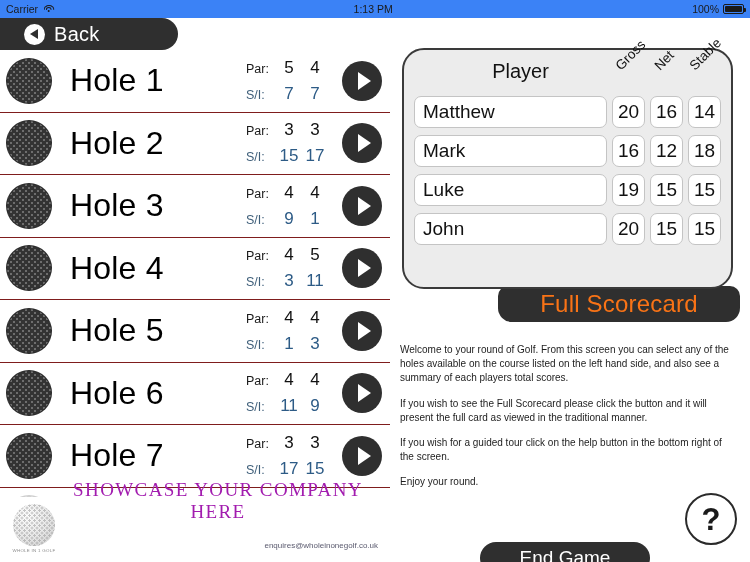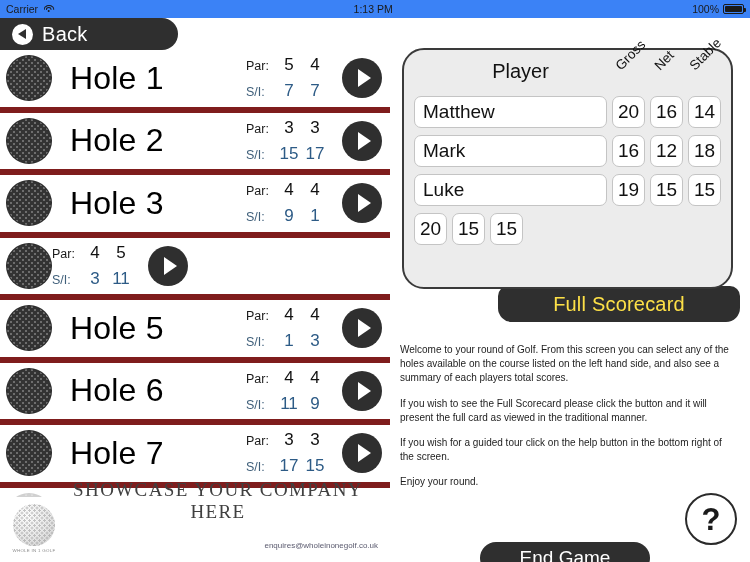--- a/index.html
+++ b/index.html
@@ -29,41 +29,41 @@
   .wifi-icon i:nth-child(3){ width:2.6px; height:2.6px; top:5.2px; background:#1a1a1a; border-radius:50%; border:none; }
   .batt{ width:21px; height:9.5px; border:1px solid #1a1a1a; border-radius:2px; position:relative; padding:1px; }
   .batt::after{ content:""; position:absolute; right:-3px; top:2.6px; width:2px; height:4px;
       background:#1a1a1a; border-radius:0 1px 1px 0; }
   .batt i{ display:block; height:100%; background:#1a1a1a; border-radius:1px; }
 
   
   .backbar{
     position:absolute; top:18px; left:0; width:178px; height:32px;
     background:#2f2f2f; border-radius:0 16px 16px 0;
-    display:flex; align-items:center; gap:9px; padding-left:12px; z-index:35;
+    display:flex; align-items:center; gap:9px; padding-left:24px; z-index:35;
   }
   .back-circle{
     width:21px; height:21px; border-radius:50%; background:#ffffff;
     display:flex; align-items:center; justify-content:center; flex:0 0 auto;
   }
   .back-circle::before{
     content:""; width:0; height:0;
     border-top:5.5px solid transparent; border-bottom:5.5px solid transparent;
     border-right:8px solid #2f2f2f; margin-right:1.5px;
   }
   .back-label{ color:#fff; font-size:20px; letter-spacing:.3px; }
 
   
   .holes{
     position:absolute; top:50px; left:0; width:390px; height:447px;
     background:#fff; overflow:hidden; z-index:10;
   }
   .hole-row{
     height:62.5px; display:flex; align-items:center;
-    border-bottom:6px solid #7f1d1d; padding:0 8px 0 6px; position:relative;
+    border-bottom:1px solid #7f1d1d; padding:0 8px 0 6px; position:relative;
   }
   .ball{
     width:46px; height:46px; border-radius:50%; flex:0 0 auto;
     background:
       radial-gradient(circle at 2px 2px, #6d6d6d 1.1px, transparent 1.2px) 0 0/6px 6px,
       radial-gradient(circle at 2px 2px, #6d6d6d 1.1px, transparent 1.2px) 3px 3px/6px 6px,
       #333333;
     box-shadow:inset 0 0 0 1px #2a2a2a;
   }
   .hole-name{
@@ -104,21 +104,21 @@
       radial-gradient(circle at 1.5px 1.5px, rgba(150,150,150,.55) 1px, transparent 1.1px) 2.5px 2.5px/5px 5px,
       radial-gradient(circle at 34% 28%, #ffffff 0%, #e9e9e9 55%, #c9c9c9 100%);
     margin:0 auto;
   }
   .ad-logo-text{
     font-size:4.4px; letter-spacing:.3px; color:#8a8a8a;
     text-align:center; margin-top:2px; font-family:"Liberation Sans", sans-serif;
   }
   .ad-text{ flex:1 1 auto; padding-right:12px; }
   .ad-head{
-    font-family:"Liberation Serif", serif; font-size:19px; color:#404040;
+    font-family:"Liberation Serif", serif; font-size:19px; color:#a21caf;
     letter-spacing:1.4px; text-align:center;
   }
   .ad-sub{ font-size:8px; color:#5a5a6e; text-align:right; margin-top:17px; line-height:1.45; }
 
   
   .scorepanel{
     position:absolute; left:402px; top:48px; width:331px; height:241px;
     background:#ececec; border:2.4px solid #3a3a3a; border-radius:22px; z-index:15;
   }
   .sp-header{ position:relative; height:46px; }
@@ -142,21 +142,21 @@
   .sp-cell{
     width:33px; height:32px; background:#fff; border:1px solid #c4c4c4;
     border-radius:7px; display:flex; align-items:center; justify-content:center;
     font-size:19px; color:#111; flex:0 0 auto;
   }
   .fullscore{
     position:absolute; left:498px; top:286px; width:242px; height:36px;
     background:#2f2f2f; border-radius:10px 10px 14px 14px;
     display:flex; align-items:center; justify-content:center; z-index:14;
   }
-  .fullscore span{ color:#fde047; font-size:20px; letter-spacing:.2px; }
+  .fullscore span{ color:#f97316; font-size:24px; letter-spacing:.2px; }
 
   .blurb{
     position:absolute; left:400px; top:343px; width:338px; z-index:12;
     font-size:10px; color:#1d1d1d; line-height:1.42;
   }
   .blurb p + p{ margin-top:11px; }
 
   .endgame{
     position:absolute; left:480px; top:508px; width:170px; height:32px;
     background:#2f2f2f; border-radius:16px;
@@ -243,20 +243,21 @@
         <div class="stat-line">
           <span class="stat-lab si">S/I:</span>
           <span class="stat-val si">9</span>
           <span class="stat-val si">1</span>
         </div>
       </div>
       <div class="play-btn"></div>
     </div>
     <div class="hole-row">
       <div class="ball"></div>
+      <div class="hole-name">Hole 4</div>
       <div class="hole-stats">
         <div class="stat-line">
           <span class="stat-lab par">Par:</span>
           <span class="stat-val par">4</span>
           <span class="stat-val par">5</span>
         </div>
         <div class="stat-line">
           <span class="stat-lab si">S/I:</span>
           <span class="stat-val si">3</span>
           <span class="stat-val si">11</span>
@@ -358,20 +359,21 @@
         <div class="sp-cell">12</div>
         <div class="sp-cell">18</div>
       </div>
       <div class="sp-row">
         <div class="sp-name">Luke</div>
         <div class="sp-cell">19</div>
         <div class="sp-cell">15</div>
         <div class="sp-cell">15</div>
       </div>
       <div class="sp-row">
+        <div class="sp-name">John</div>
         <div class="sp-cell">20</div>
         <div class="sp-cell">15</div>
         <div class="sp-cell">15</div>
       </div>
     </div>
 </div>
 
 <div class="fullscore">
   <span>Full Scorecard</span>
 </div>

